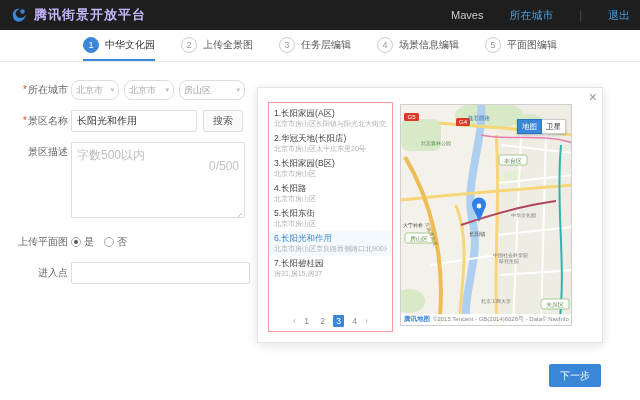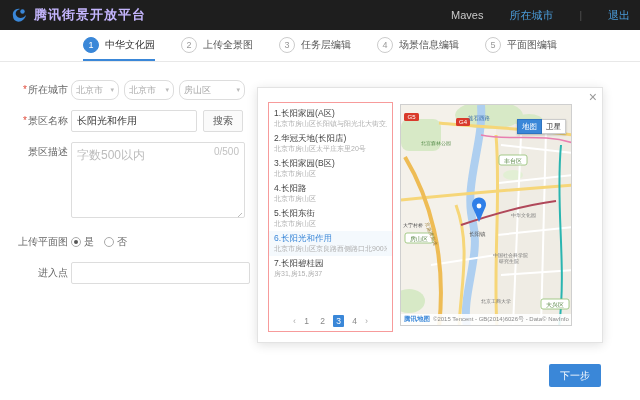--- a/index.html
+++ b/index.html
@@ -42,21 +42,21 @@
   .sel-1 { width:48px; } .sel-2 { width:50px; } .sel-3 { width:66px; }
   .text-input { height:22px; border:1px solid #ddd; border-radius:2px; font-size:10px; color:#333; padding:0 5px;
                 font-family:"Liberation Sans","DejaVu Sans",sans-serif; outline:none; }
   .name-input { width:126px; }
   .search-btn { width:40px; height:22px; margin-left:6px; border:1px solid #ddd; background:#fafafa;
                 font-size:10px; color:#555; border-radius:2px; cursor:pointer; }
   .desc-wrap { position:relative; width:174px; }
   .desc-area { width:174px; height:76px; border:1px solid #ddd; border-radius:2px; font-size:12px; padding:4px 5px;
                color:#333; resize:none; font-family:"Liberation Sans","DejaVu Sans",sans-serif; outline:none; }
   .desc-area::placeholder { color:#bcbcbc; }
-  .desc-counter { position:absolute; top:4px; right:6px; font-size:10px; color:#c2c2c2; }
+  .desc-counter { position:absolute; top:17px; right:6px; font-size:12px; color:#c2c2c2; }
   .resize-grip { position:absolute; right:2px; bottom:3px; width:7px; height:7px;
                  background:linear-gradient(135deg,transparent 50%,#bbb 50%,#bbb 56%,transparent 56%,transparent 72%,#bbb 72%,#bbb 78%,transparent 78%); }
   .radio-row { display:flex; align-items:center; gap:10px; }
   .radio-item { display:flex; align-items:center; gap:3px; font-size:10px; color:#666; cursor:pointer; }
   .radio-dot { width:10px; height:10px; border-radius:50%; border:1px solid #aaa; background:#fff; position:relative; }
   .radio-dot.checked::after { content:""; position:absolute; left:2px; top:2px; width:4px; height:4px; border-radius:50%; background:#555; }
   .entry-input { width:182px; }
 
   
   .panel { position:absolute; left:257px; top:87px; width:346px; height:256px; background:#fff;

